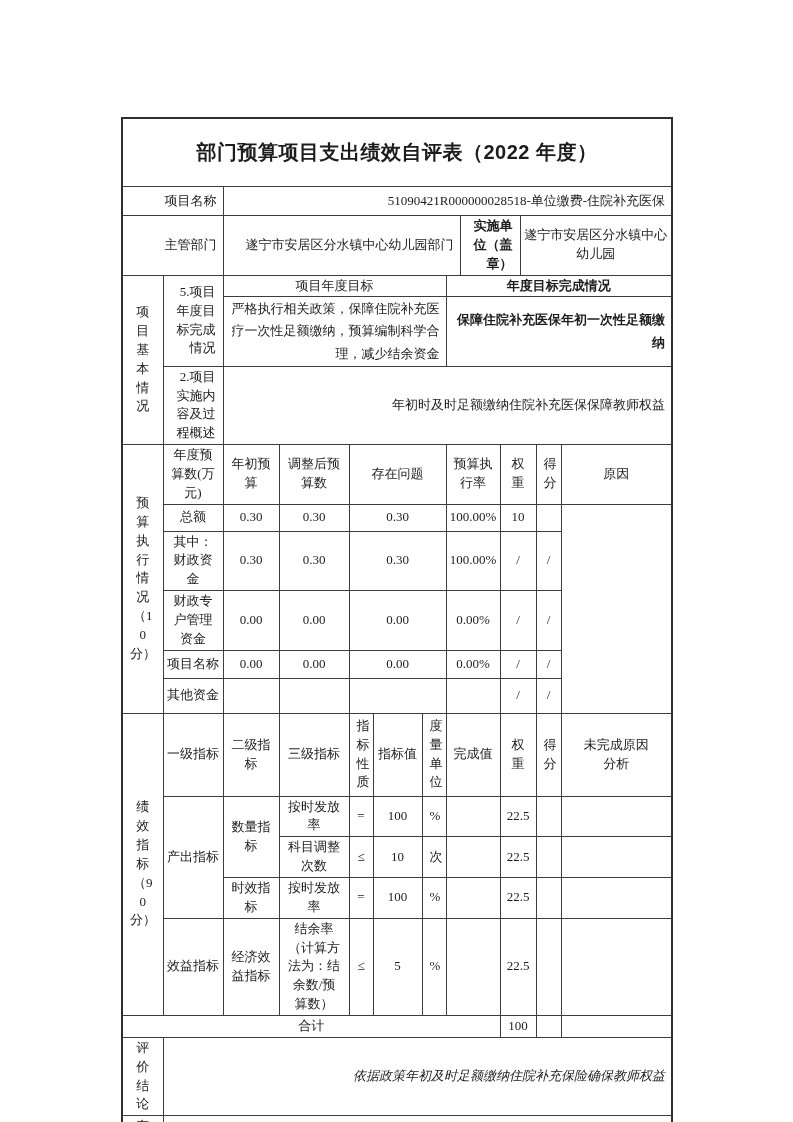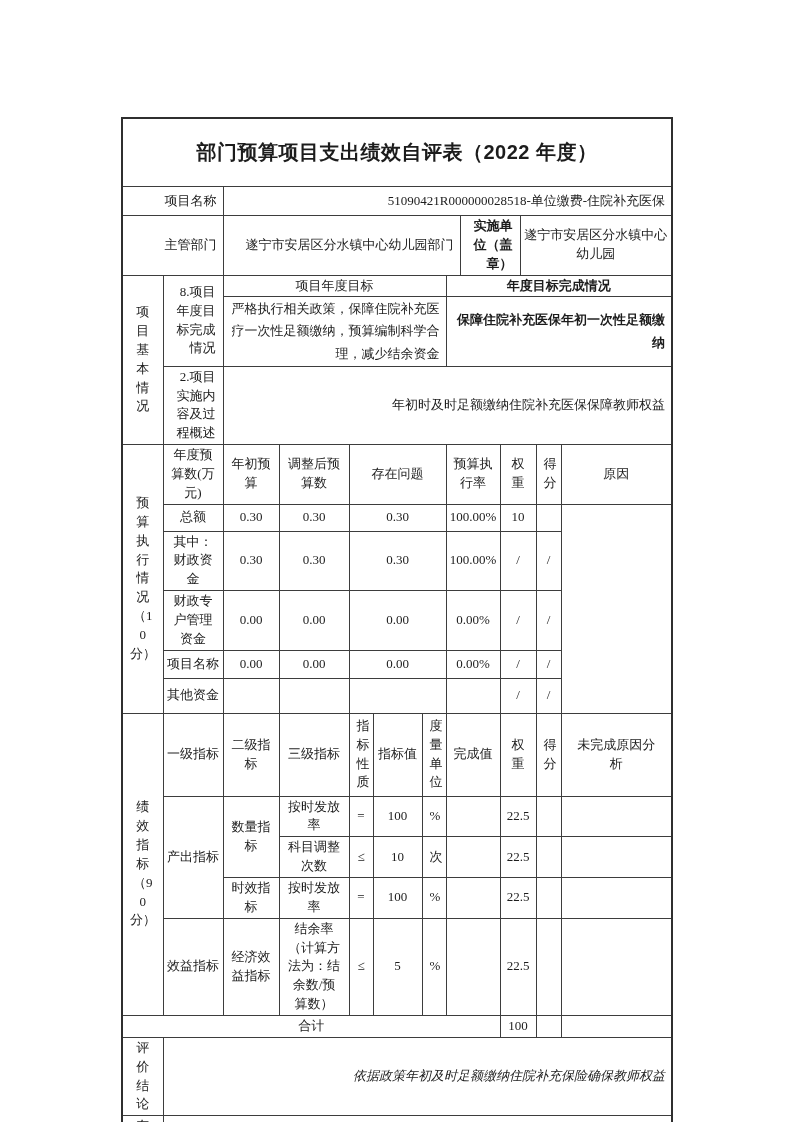--- a/index.html
+++ b/index.html
@@ -14,21 +14,21 @@
     padding:1px 3px;line-height:1.45;word-break:break-all;overflow:hidden;
   }
   .lft{text-align:right;padding-left:7px;padding-right:6px;}
   .b{font-weight:bold;font-family:"Liberation Sans", sans-serif;}
   .it{font-style:italic;}
   .title-cell{
     font-size:20px;font-weight:bold;font-family:"Liberation Sans", sans-serif;
     letter-spacing:0.5px;padding:19px 0;
   }
   .tight{padding:1px 7px;}
-  .pad-wide{padding:2px 13px;}
+  .pad-wide{padding:2px 20px;}
   .goal{line-height:1.7;}
   .pagenum{
     position:absolute;left:16px;top:1029px;width:793px;text-align:right;
     font-size:10px;color:#333;font-family:"Liberation Sans", sans-serif;
   }
 </style>
 </head>
 <body>
 
 <div class="sheet">
@@ -61,21 +61,21 @@
 
   <tr style="height:55px">
     <td colspan="2" class="lft">主管部门</td>
     <td colspan="6" class="lft">遂宁市安居区分水镇中心幼儿园部门</td>
     <td colspan="2" class="b lft tight">实施单位（盖章）</td>
     <td colspan="3">遂宁市安居区分水镇中心幼儿园</td>
   </tr>
 
   <tr style="height:21px">
     <td rowspan="3" class="tight">项目基本情况</td>
-    <td rowspan="2" class="lft tight">8.项目年度目标完成情况</td>
+    <td rowspan="2" class="lft tight">5.项目年度目标完成情况</td>
     <td colspan="5">项目年度目标</td>
     <td colspan="6" class="b">年度目标完成情况</td>
   </tr>
   <tr style="height:66px">
     <td colspan="5" class="lft goal">严格执行相关政策，保障住院补充医疗一次性足额缴纳，预算编制科学合理，减少结余资金</td>
     <td colspan="6" class="b lft goal">保障住院补充医保年初一次性足额缴纳</td>
   </tr>
   <tr style="height:61px">
     <td class="lft tight">2.项目实施内容及过程概述</td>
     <td colspan="11" class="lft">年初时及时足额缴纳住院补充医保保障教师权益</td>

